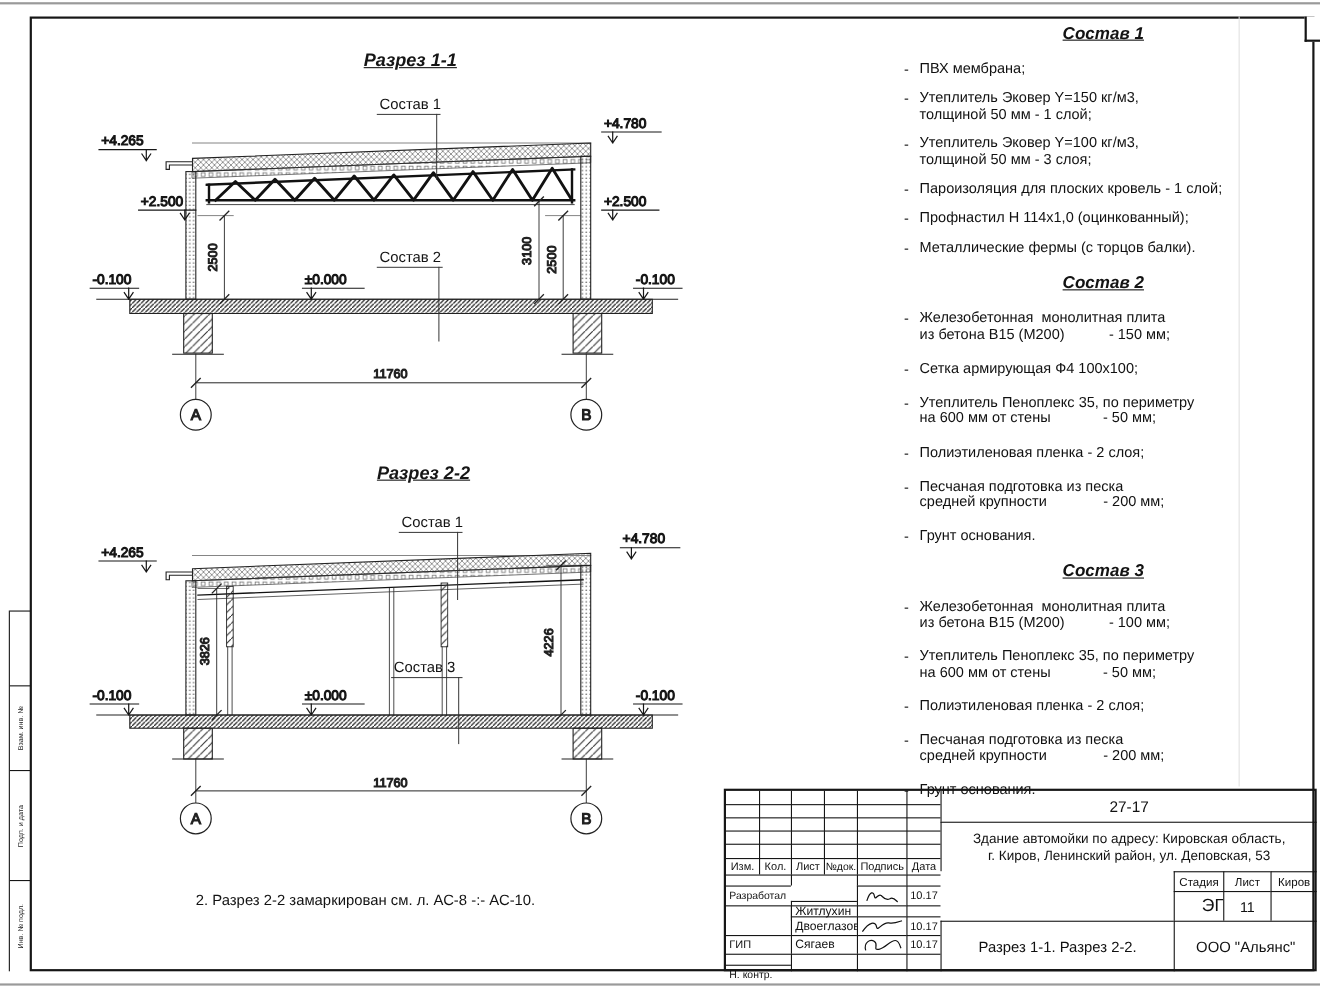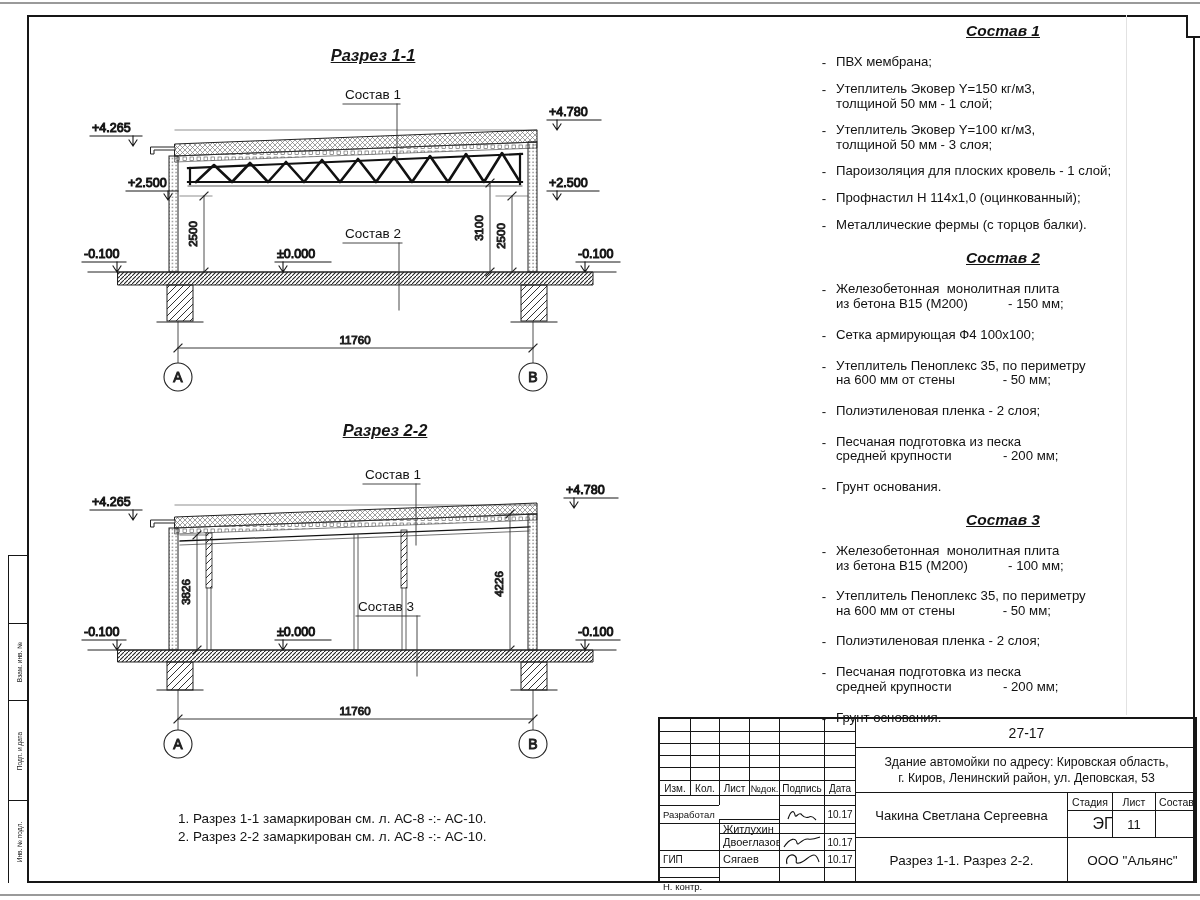--- a/index.html
+++ b/index.html
@@ -363,21 +363,20 @@
       </div>
 
       <div class="li">
         <span class="dash">-</span>
         <div class="txt">Грунт основания.</div>
       </div>
     </div>
 </div>
 
 <div class="notes">
-  <div>1. Разрез 1-1 замаркирован см. л. АС-8 -:- АС-10.</div>
   <div>2. Разрез 2-2 замаркирован см. л. АС-8 -:- АС-10.</div>
 </div>
 
 <div class="tb">
 
   <div class="cell noL noT" style="left:0;top:0;width:30px;height:61px;"></div>
   <div class="cell noT" style="left:30px;top:0;width:29px;height:61px;"></div>
   <div class="cell noT" style="left:59px;top:0;width:30px;height:61px;"></div>
   <div class="cell noT" style="left:89px;top:0;width:30px;height:61px;"></div>
   <div class="cell noT" style="left:119px;top:0;width:45px;height:61px;"></div>
@@ -432,22 +431,21 @@
   <div class="cell c" style="left:164px;top:131px;width:31px;height:17px;font-size:10px;">10.17</div>
 
   <div class="cell noL" style="left:0;top:148px;width:59px;height:16px;"></div>
   <div class="cell" style="left:59px;top:148px;width:60px;height:16px;"></div>
   <div class="cell" style="left:119px;top:148px;width:45px;height:16px;"></div>
   <div class="cell" style="left:164px;top:148px;width:31px;height:16px;"></div>
 
   <div class="cell c noT" style="left:195px;top:0;width:342px;height:28px;font-size:14px;">27-17</div>
   <div class="cell c" style="left:195px;top:28px;width:342px;height:45px;font-size:12.3px;white-space:pre-line;line-height:16px;">Здание автомойки по адресу: Кировская область,
 г. Киров, Ленинский район, ул. Деповская, 53</div>
-  <div class="cell c" style="left:195px;top:73px;width:212px;height:45px;font-size:13px;">Чакина Светлана Сергеевна</div>
   <div class="cell c" style="left:407px;top:73px;width:45px;height:18px;font-size:10.5px;">Стадия</div>
   <div class="cell c" style="left:452px;top:73px;width:43px;height:18px;font-size:10.5px;">Лист</div>
-  <div class="cell c" style="left:495px;top:73px;width:42px;height:18px;font-size:10.5px;">Состав</div>
+  <div class="cell c" style="left:495px;top:73px;width:42px;height:18px;font-size:10.5px;">Киров</div>
   <div class="cell c" style="left:407px;top:91px;width:45px;height:27px;font-size:16px;padding-left:28px;">ЭП</div>
   <div class="cell c" style="left:452px;top:91px;width:43px;height:27px;font-size:13px;">11</div>
   <div class="cell c" style="left:495px;top:91px;width:42px;height:27px;font-size:13px;"></div>
   <div class="cell c" style="left:195px;top:118px;width:212px;height:46px;font-size:13.5px;">Разрез 1-1. Разрез 2-2.</div>
   <div class="cell c" style="left:407px;top:118px;width:130px;height:46px;font-size:13.5px;">ООО "Альянс"</div>
 </div>
 
 </body></html>

